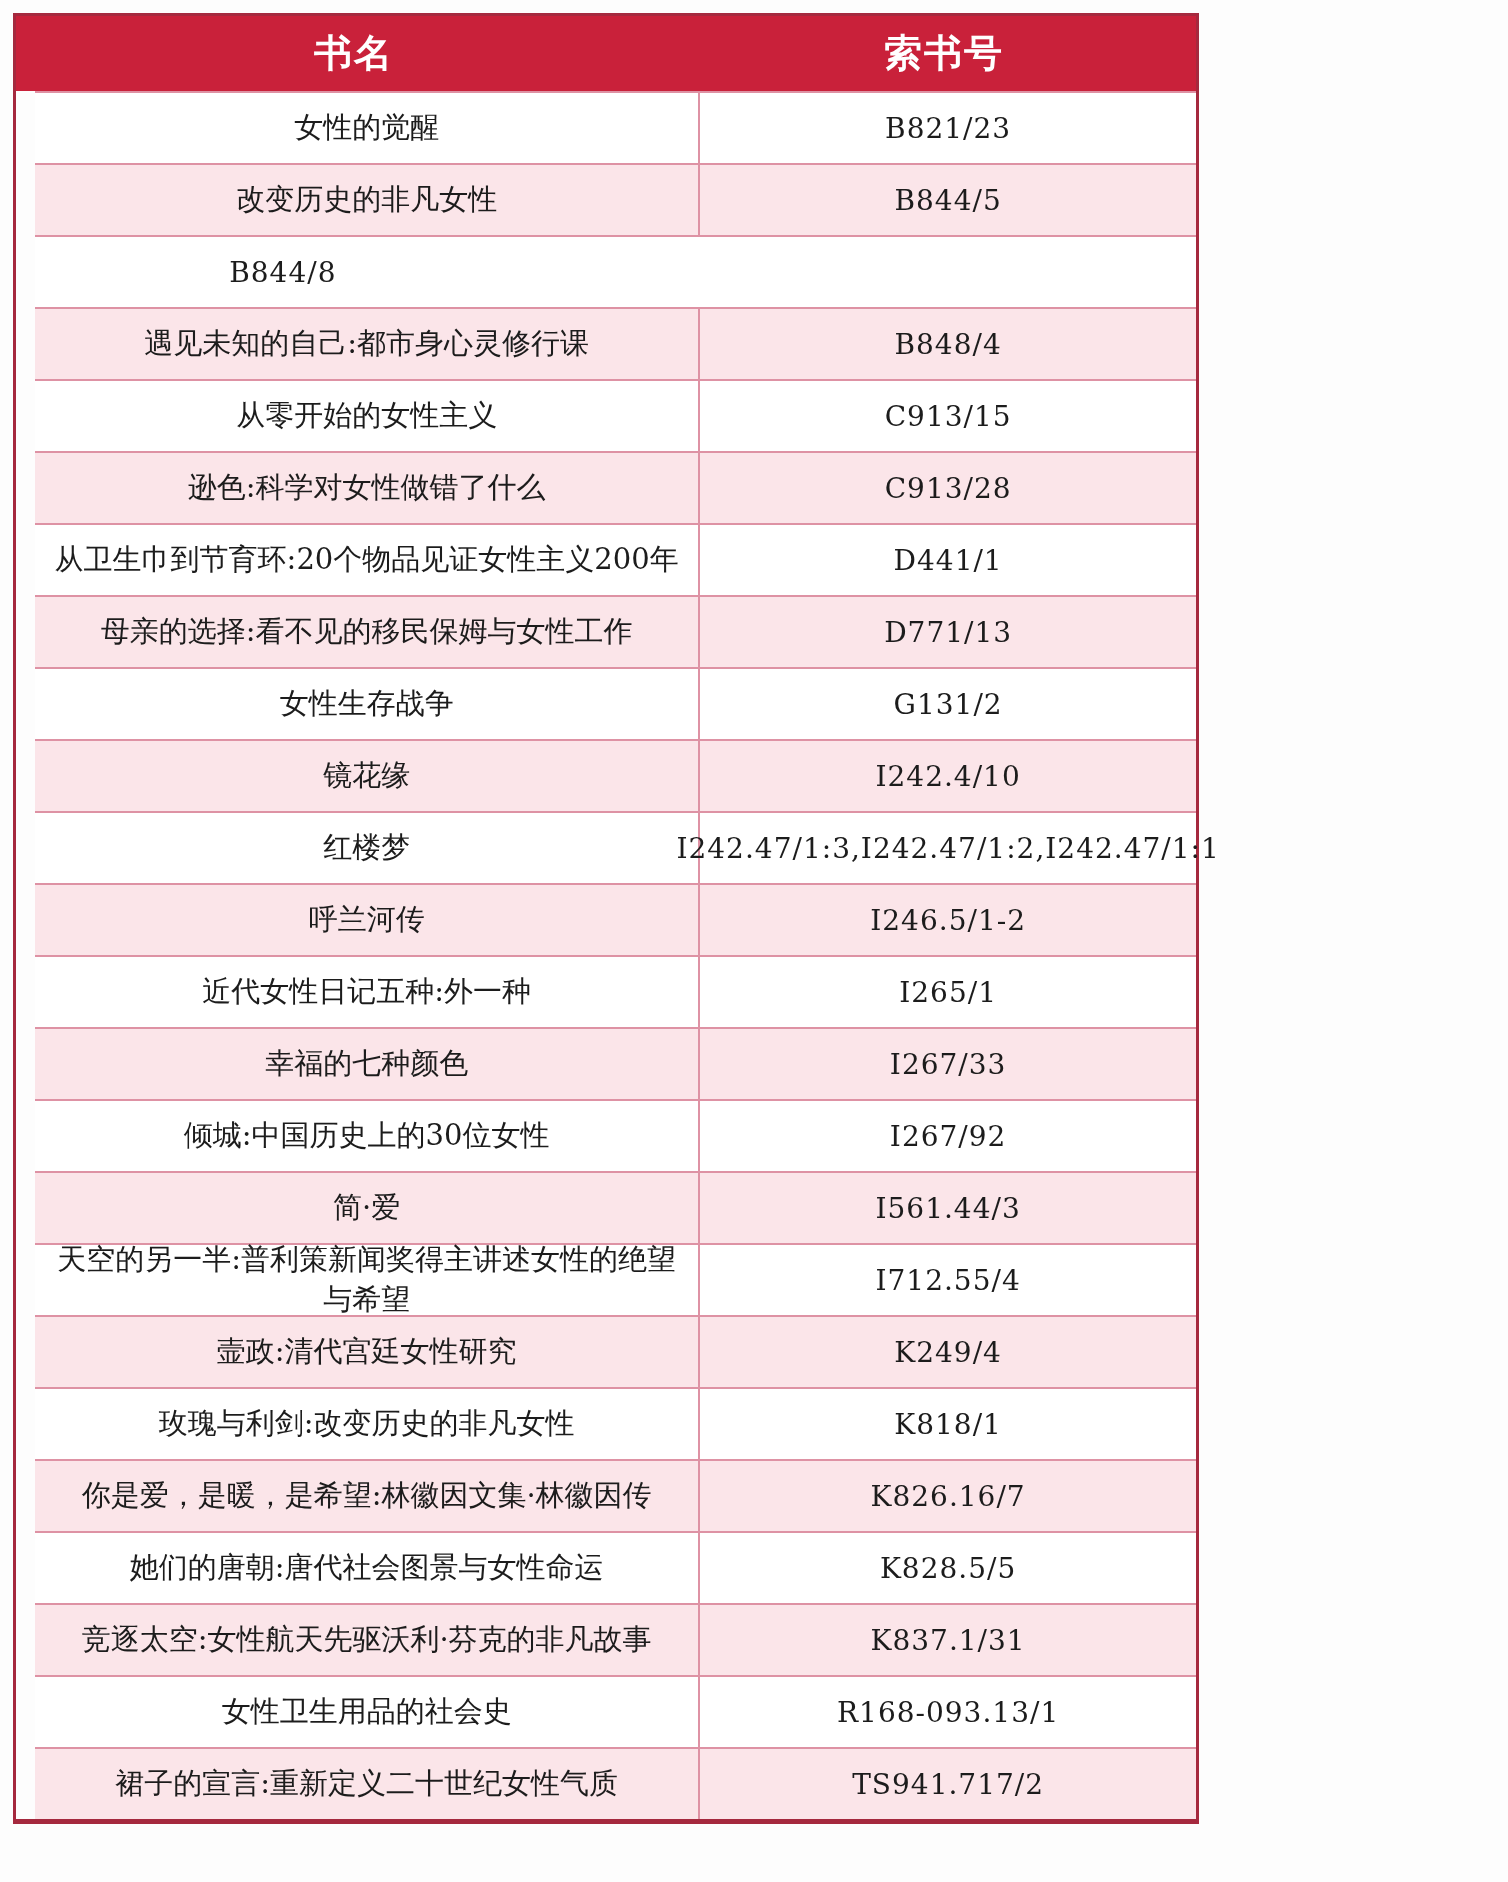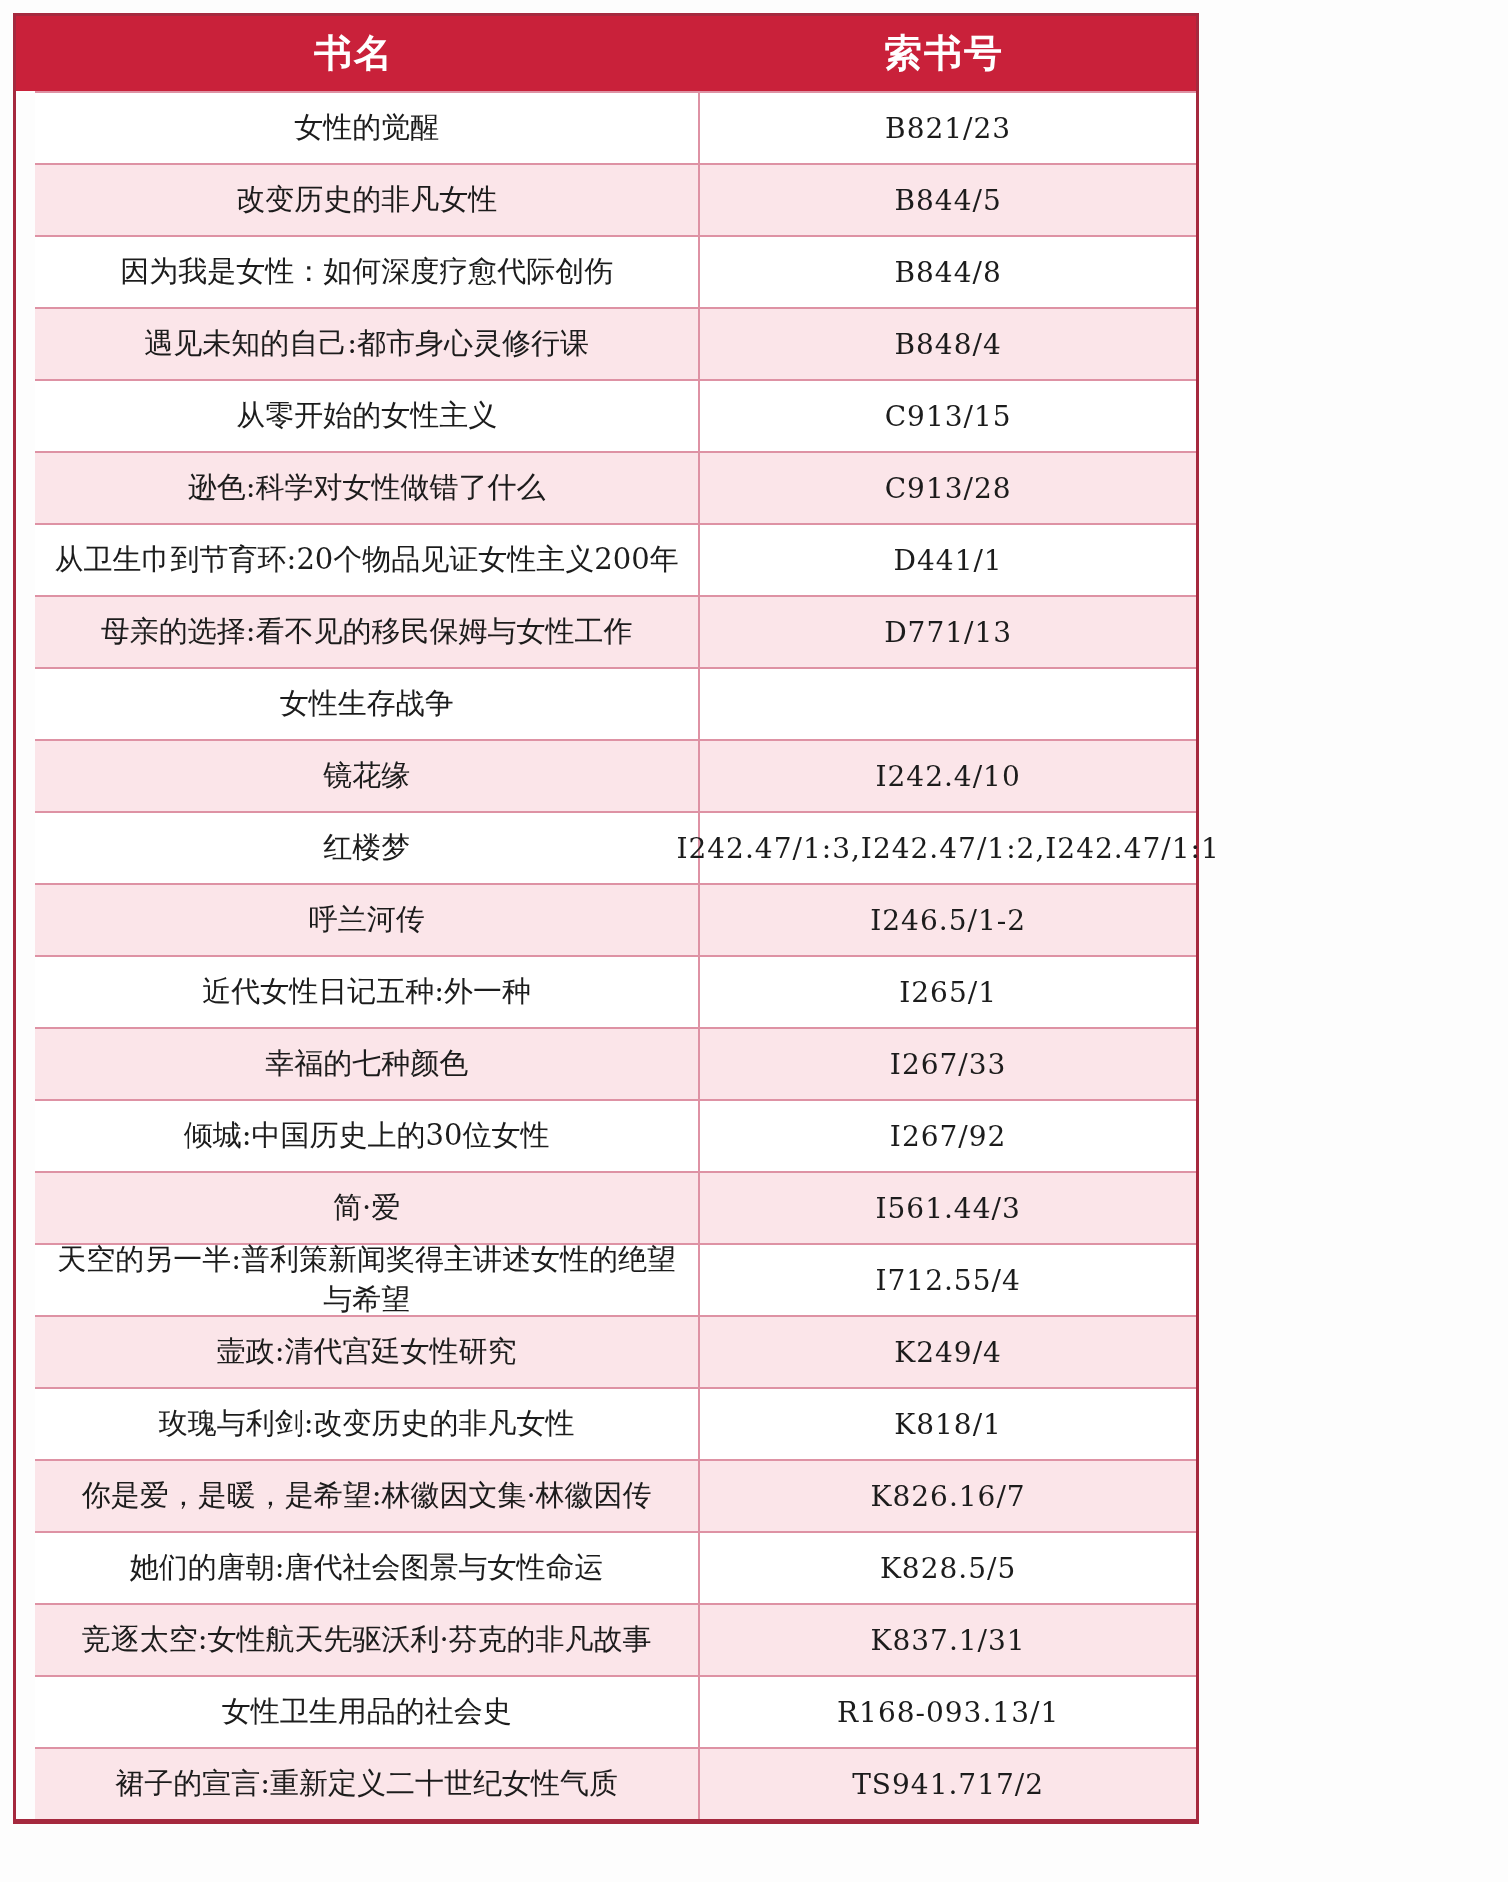--- a/index.html
+++ b/index.html
@@ -68,21 +68,20 @@
   <div id="table-body">
       <div class="data-row">
         <div class="cell cell-title">女性的觉醒</div>
         <div class="cell cell-callno">B821/23</div>
       </div>
       <div class="data-row alt">
         <div class="cell cell-title">改变历史的非凡女性</div>
         <div class="cell cell-callno">B844/5</div>
       </div>
       <div class="data-row">
-        <div class="cell cell-title">因为我是女性：如何深度疗愈代际创伤</div>
         <div class="cell cell-callno">B844/8</div>
       </div>
       <div class="data-row alt">
         <div class="cell cell-title">遇见未知的自己:都市身心灵修行课</div>
         <div class="cell cell-callno">B848/4</div>
       </div>
       <div class="data-row">
         <div class="cell cell-title">从零开始的女性主义</div>
         <div class="cell cell-callno">C913/15</div>
       </div>
@@ -93,20 +92,21 @@
       <div class="data-row">
         <div class="cell cell-title">从卫生巾到节育环:20个物品见证女性主义200年</div>
         <div class="cell cell-callno">D441/1</div>
       </div>
       <div class="data-row alt">
         <div class="cell cell-title">母亲的选择:看不见的移民保姆与女性工作</div>
         <div class="cell cell-callno">D771/13</div>
       </div>
       <div class="data-row">
         <div class="cell cell-title">女性生存战争</div>
+        <div class="cell cell-callno">G131/2</div>
       </div>
       <div class="data-row alt">
         <div class="cell cell-title">镜花缘</div>
         <div class="cell cell-callno">I242.4/10</div>
       </div>
       <div class="data-row">
         <div class="cell cell-title">红楼梦</div>
         <div class="cell cell-callno">I242.47/1:3,I242.47/1:2,I242.47/1:1</div>
       </div>
       <div class="data-row alt">

